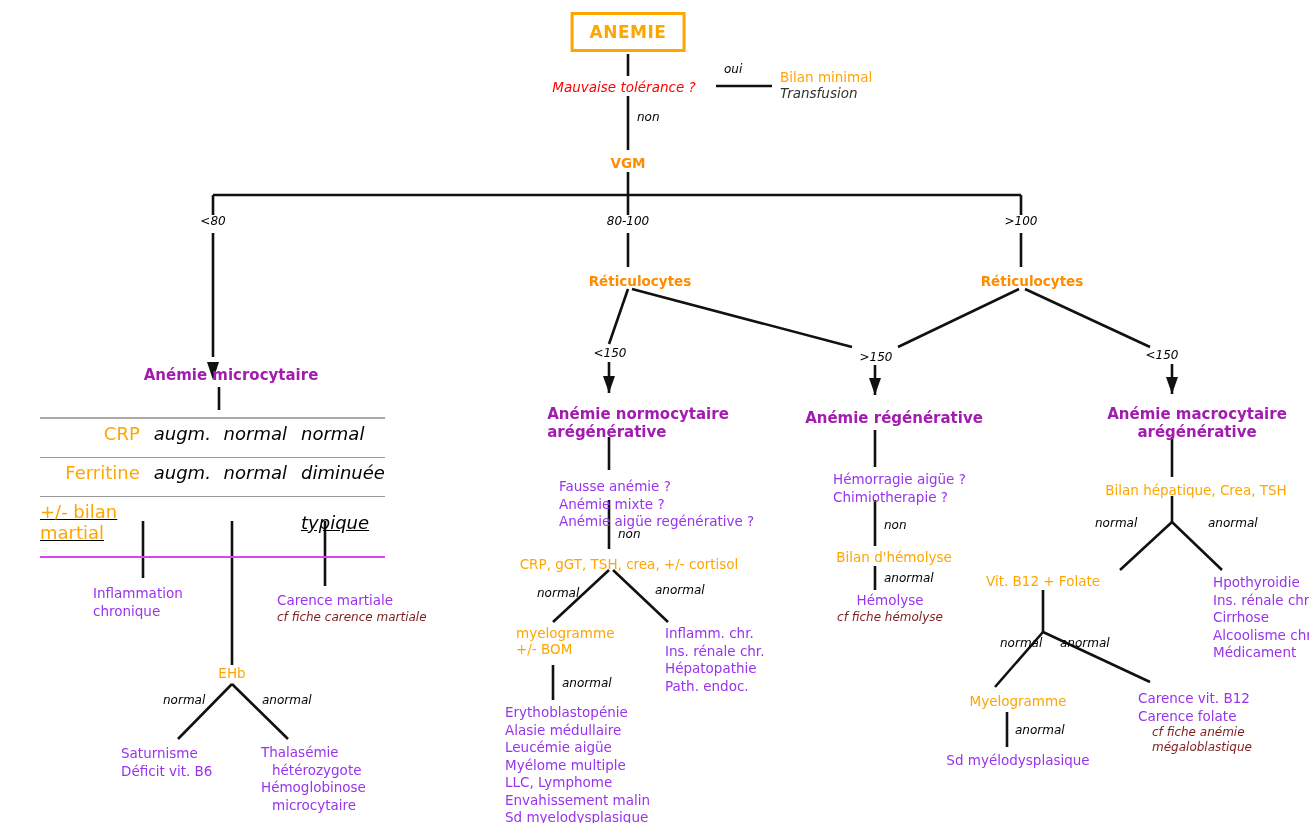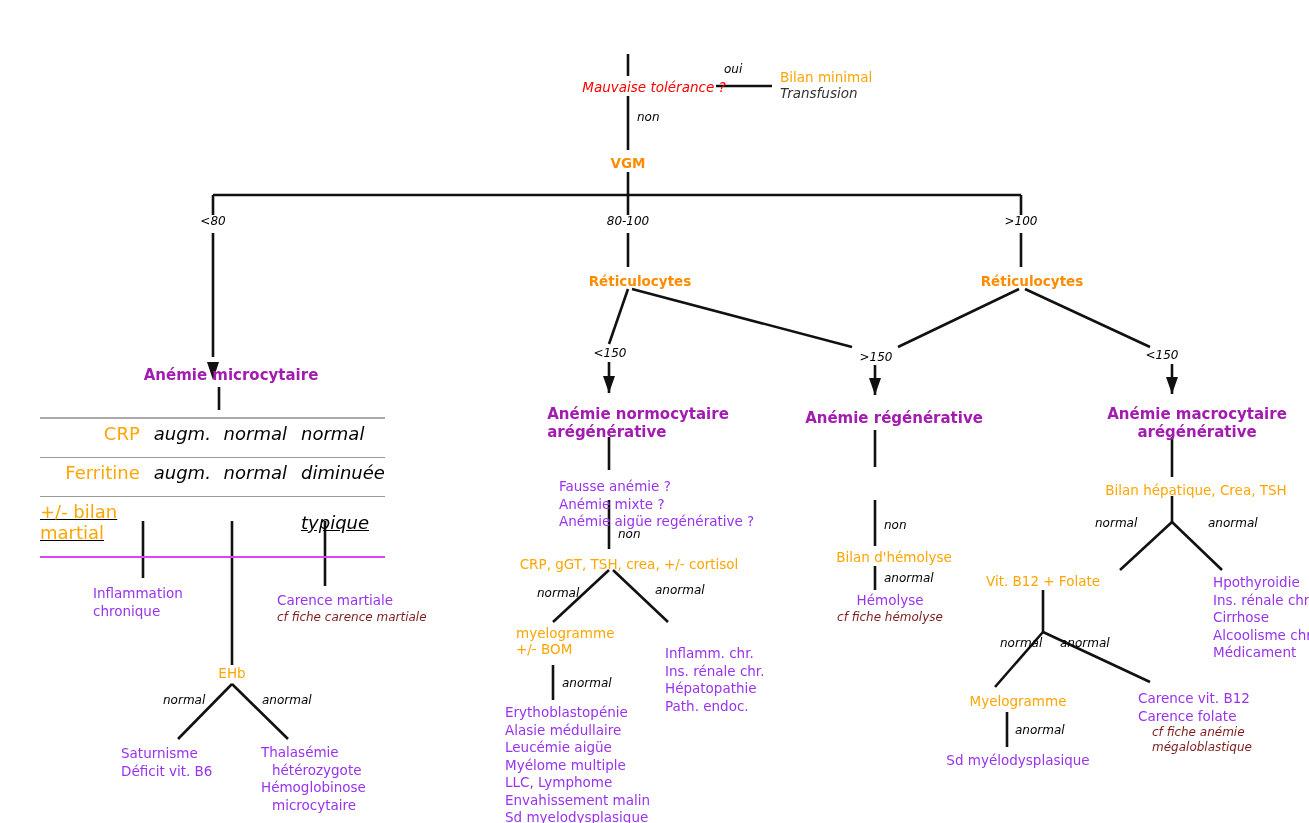--- a/index.html
+++ b/index.html
@@ -108,22 +108,25 @@
     </g>
 
     <g fill="#111111">
       <polygon points="213,380 207,362 219,362"></polygon>
       <polygon points="609,393 603,376 615,376"></polygon>
       <polygon points="875,395 869,378 881,378"></polygon>
       <polygon points="1172,394 1166,377 1178,377"></polygon>
     </g>
   </svg>
 
-
-  <div class="nd question ctr" style="left:654px;top:79px;">Mauvaise tolérance ?</div>
+  <div class="nd ctr" style="left:628px;top:12px;">
+    <div class="root-box">ANEMIE</div>
+  </div>
+
+  <div class="nd question ctr" style="left:624px;top:79px;">Mauvaise tolérance ?</div>
   <div class="nd edge lft" style="left:724px;top:62px;">oui</div>
   <div class="nd edge lft" style="left:637px;top:110px;">non</div>
   <div class="nd lft" style="left:780px;top:69px;">
     <div class="test">Bilan minimal</div>
     <div class="plain">Transfusion</div>
   </div>
 
   <div class="nd test-b ctr" style="left:628px;top:155px;">VGM</div>
   <div class="nd edge ctr" style="left:213px;top:214px;">&lt;80</div>
   <div class="nd edge ctr" style="left:628px;top:214px;">80-100</div>
@@ -209,28 +212,32 @@
   <div class="nd dx lft" style="left:505px;top:704px;">
     <div>Erythoblastopénie</div>
     <div>Alasie médullaire</div>
     <div>Leucémie aigüe</div>
     <div>Myélome multiple</div>
     <div>LLC, Lymphome</div>
     <div>Envahissement malin</div>
     <div>Sd myelodysplasique</div>
   </div>
 
-  <div class="nd dx lft" style="left:665px;top:625px;margin-top:20px;">
+  <div class="nd dx lft" style="left:665px;top:625px;">
     <div>Inflamm. chr.</div>
     <div>Ins. rénale chr.</div>
     <div>Hépatopathie</div>
     <div>Path. endoc.</div>
   </div>
 
   <div class="nd diag ctr" style="left:894px;top:409px;">Anémie régénérative</div>
+  <div class="nd dx lft" style="left:833px;top:471px;">
+    <div>Hémorragie aigüe ?</div>
+    <div>Chimiotherapie ?</div>
+  </div>
   <div class="nd edge lft" style="left:884px;top:518px;">non</div>
   <div class="nd test ctr" style="left:894px;top:549px;">Bilan d'hémolyse</div>
   <div class="nd edge lft" style="left:884px;top:571px;">anormal</div>
   <div class="nd ctr" style="left:890px;top:592px;">
     <div class="dx">Hémolyse</div>
     <div class="note">cf fiche hémolyse</div>
   </div>
 
   <div class="nd test-b ctr" style="left:1032px;top:273px;">Réticulocytes</div>
   <div class="nd edge ctr" style="left:1162px;top:348px;">&lt;150</div>

